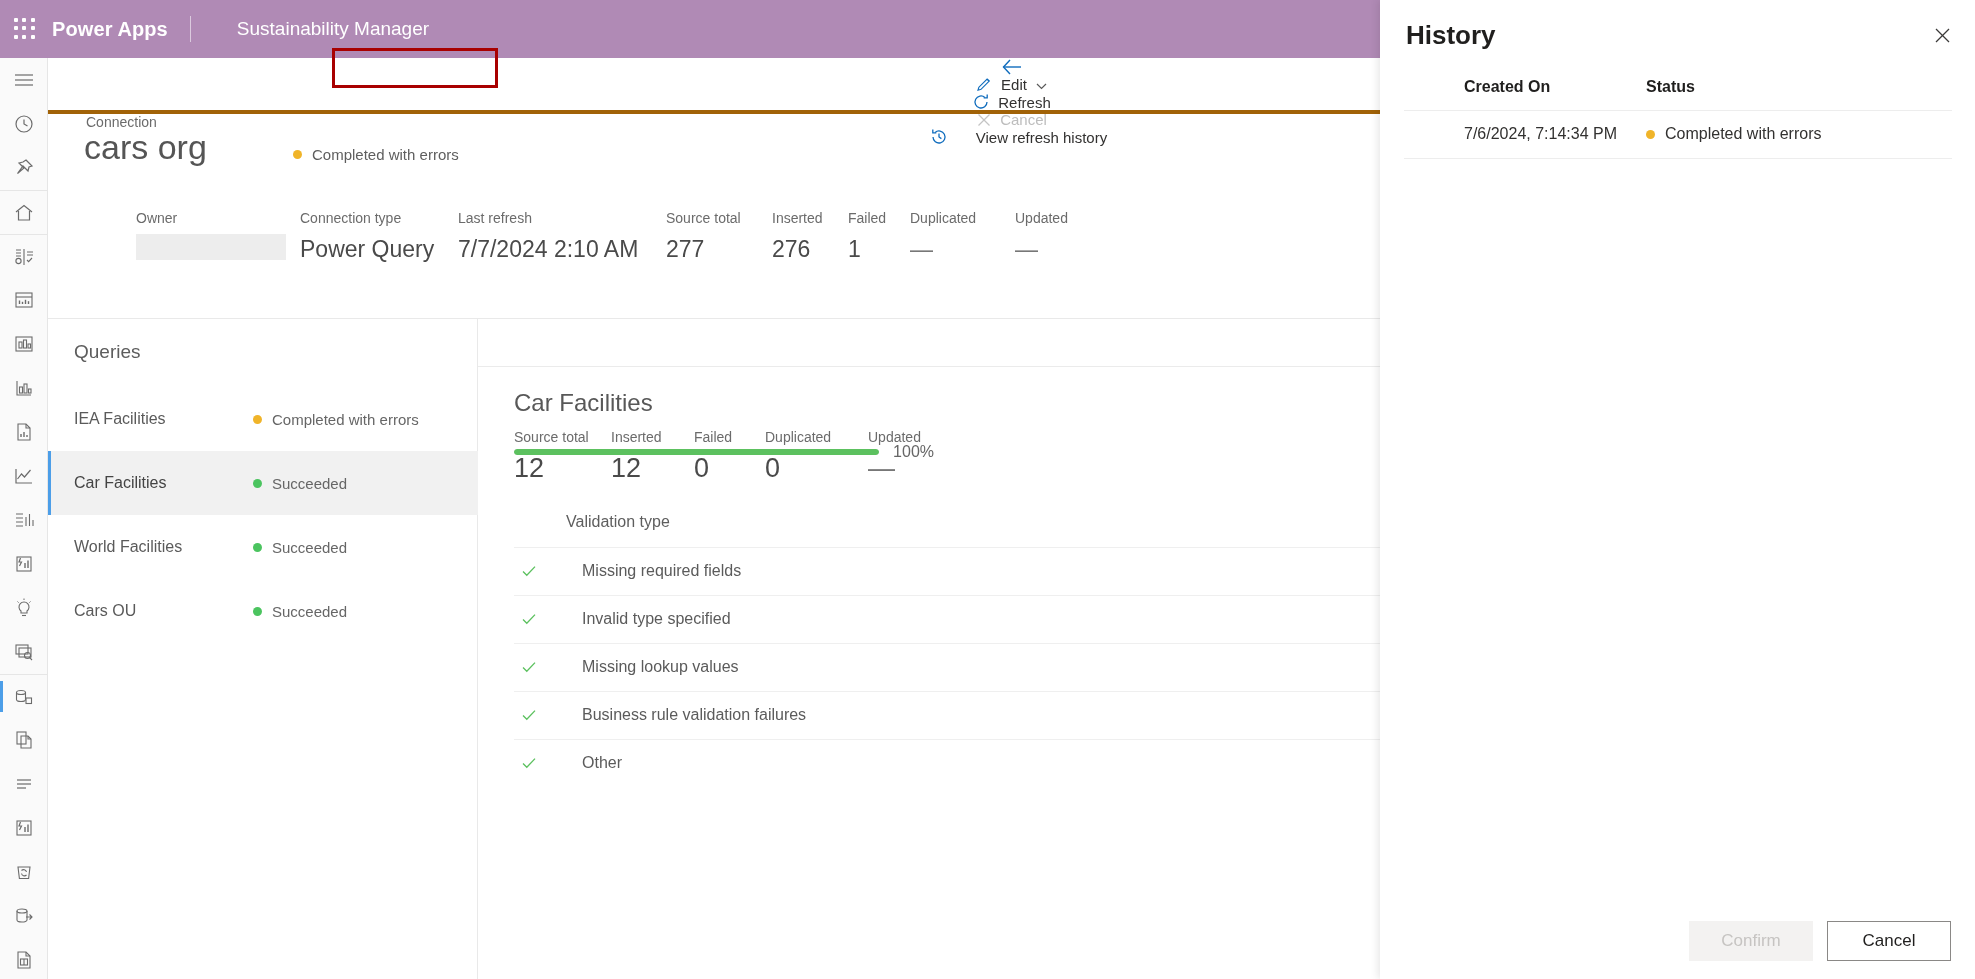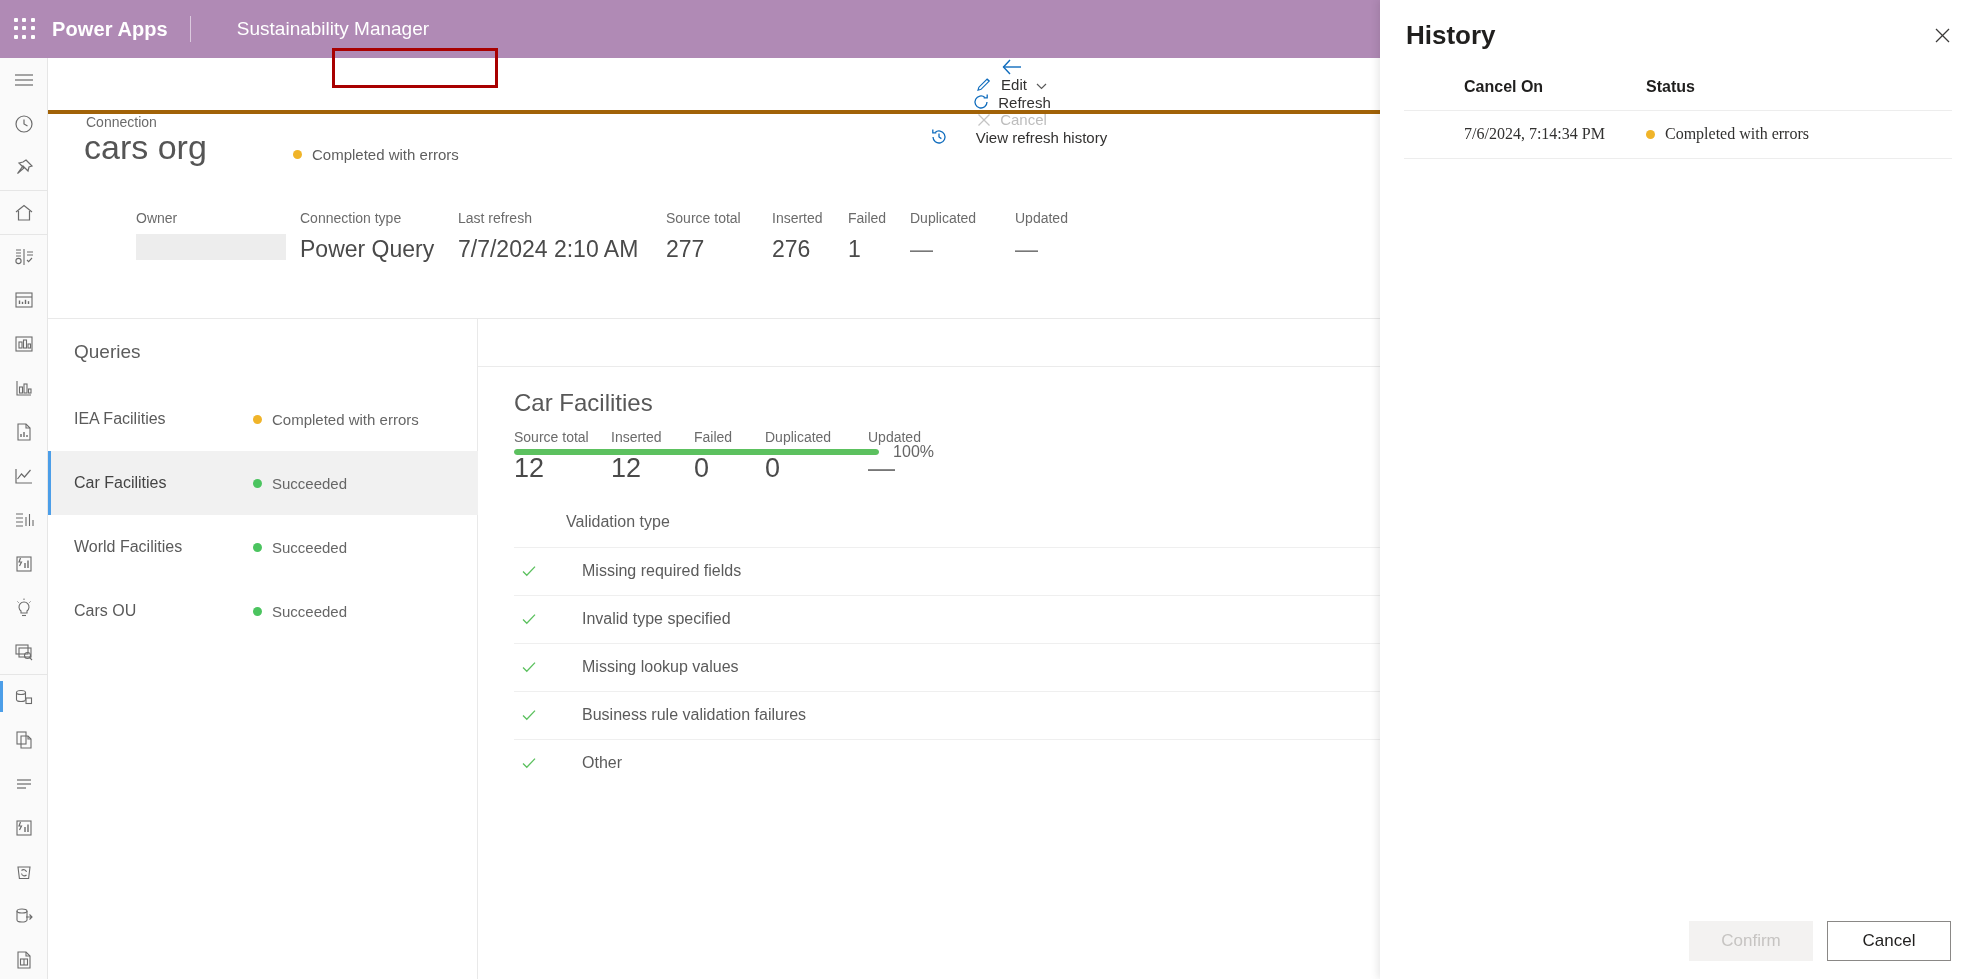--- a/index.html
+++ b/index.html
@@ -149,21 +149,21 @@
     z-index: 10;
   }
   .h-title { position: absolute; left: 26px; top: 20px; font-size: 26px; font-weight: bold; color: #201f1e; }
   .h-close { position: absolute; right: 16px; top: 18px; width: 34px; height: 34px;
              display: flex; align-items: center; justify-content: center; cursor: pointer; }
   .h-table { position: absolute; top: 72px; left: 24px; width: 548px; }
   .h-head { position: relative; height: 38px; }
   .h-head .hh { position: absolute; top: 6px; font-size: 16px; font-weight: bold; color: #201f1e; }
   .h-head .hh.c1 { left: 60px; }
   .h-head .hh.c2 { left: 242px; }
-  .h-row { position: relative; height: 48px; border-top: 1px solid #ededed; cursor: pointer; font-family: Liberation Serif, serif; }
+  .h-row { position: relative; height: 48px; border-top: 1px solid #ededed; cursor: pointer; }
   .h-row .hc { position: absolute; top: 14px; font-size: 16px; color: #323130; }
   .h-row .hc.c1 { left: 60px; }
   .h-row .hc.c2 { left: 242px; display: flex; align-items: center; }
   .h-foot { position: absolute; right: 24px; bottom: 18px; display: flex; align-items: center; }
   .btn {
     height: 40px; min-width: 124px; padding: 0 20px; font-size: 17px;
     display: flex; align-items: center; justify-content: center;
     border: 1px solid transparent; background: #ffffff; cursor: pointer;
     font-family: "Liberation Sans", sans-serif;
   }
@@ -594,21 +594,21 @@
     <div class="h-title">History</div>
     <div class="h-close">
       <svg width="19" height="19" viewBox="0 0 19 19" fill="none" stroke="#3b3a39" stroke-width="1.2">
           <line x1="3" y1="3" x2="16" y2="16"></line>
           <line x1="16" y1="3" x2="3" y2="16"></line>
         </svg>
     </div>
 
     <div class="h-table">
       <div class="h-head">
-        <div class="hh c1">Cancel On</div>
+        <div class="hh c1">Created On</div>
         <div class="hh c2">Status</div>
       </div>
       <div class="h-row">
         <div class="hc c1">7/6/2024, 7:14:34 PM</div>
         <div class="hc c2">
           <span class="dot warn"></span>
           <span>Completed with errors</span>
         </div>
       </div>
       <div style="height:1px;background:#ededed;"></div>

